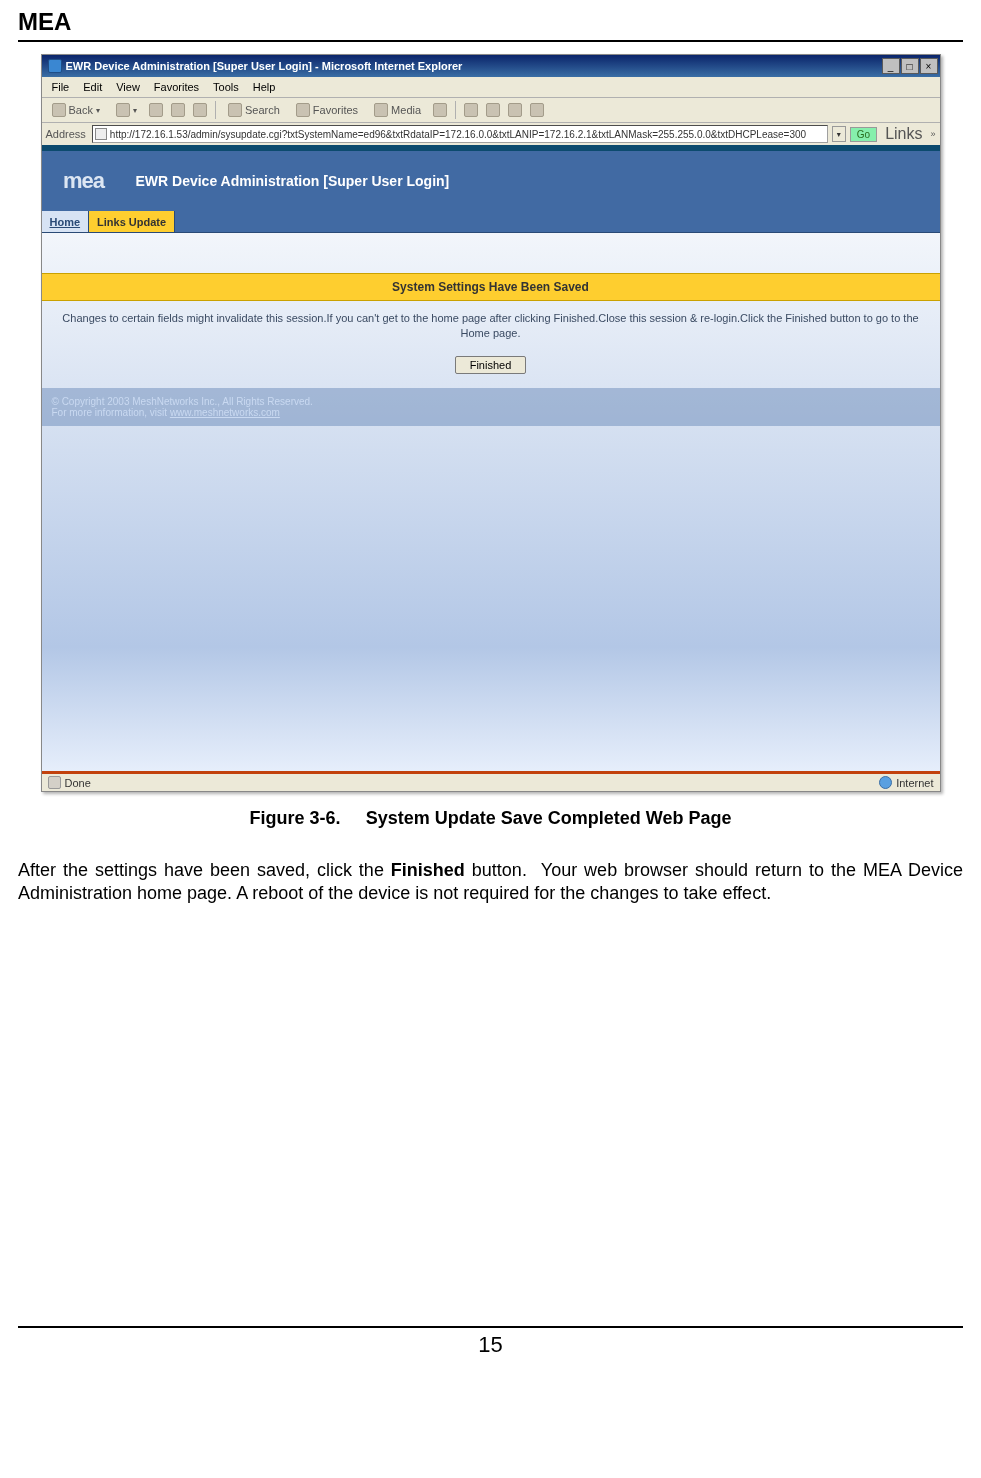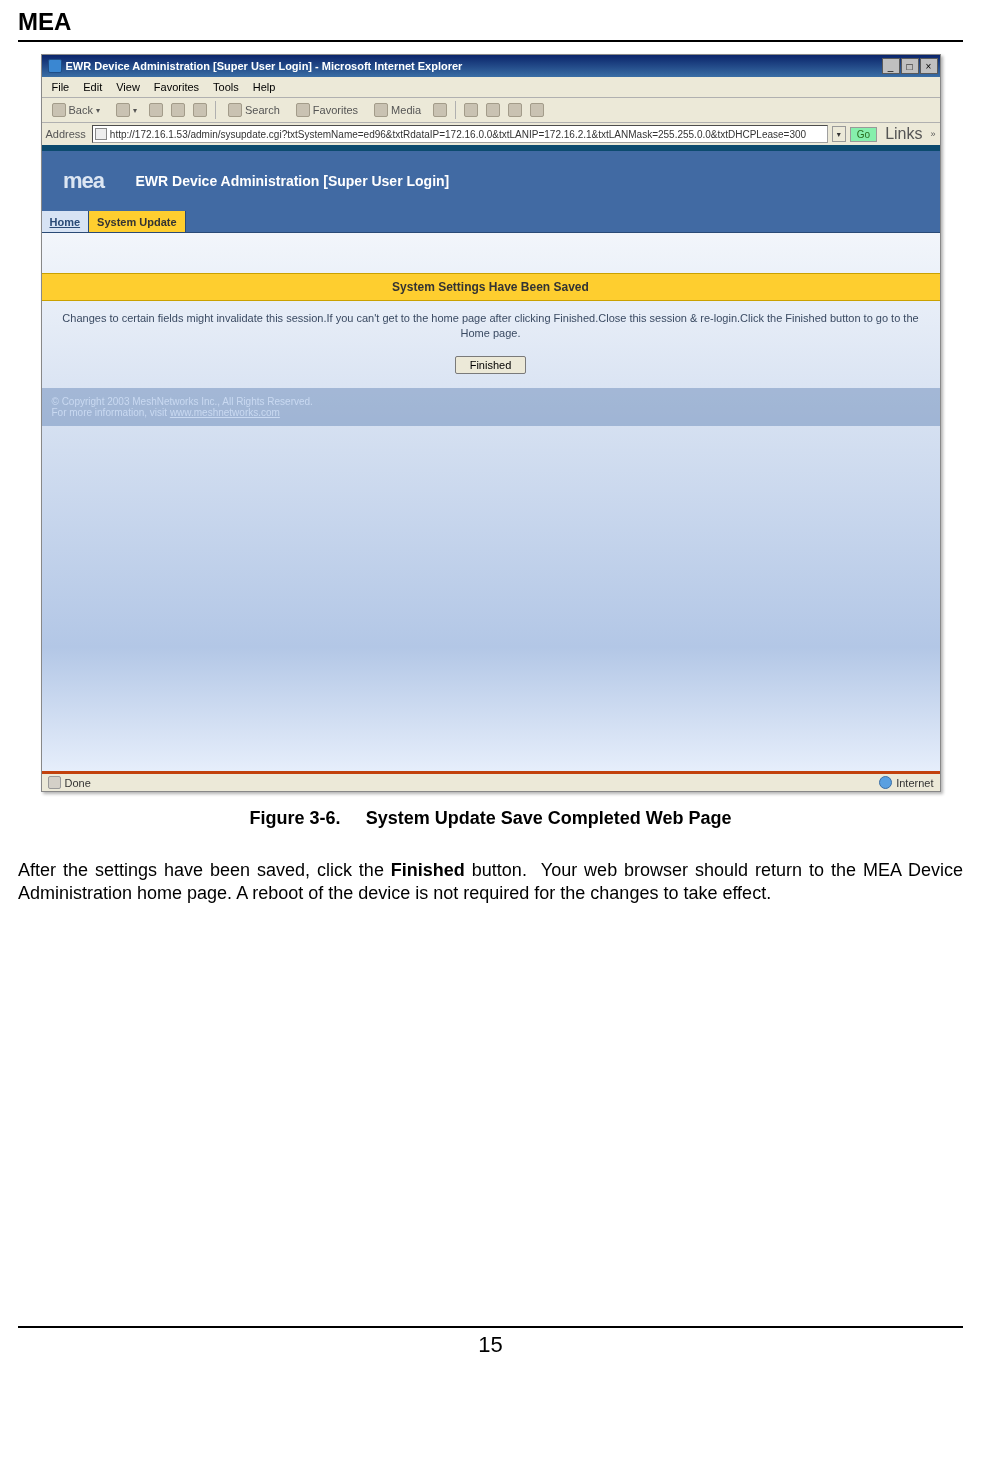--- a/index.html
+++ b/index.html
@@ -219,21 +219,21 @@
     <span style="font-size:9px;color:#555;">»</span>
   </div>
 
   <div class="content">
     <div class="admin-header">
       <div class="logo">mea</div>
       <div class="admin-title">EWR Device Administration [Super User Login]</div>
     </div>
     <div class="tabs">
       <div class="tab home">Home</div>
-      <div class="tab active">System Update</div>
+      <div class="tab active">Links Update</div>
     </div>
     <div class="banner">System Settings Have Been Saved</div>
     <div class="msg">Changes to certain fields might invalidate this session.If you can't get to the home page after clicking Finished.Close this session &amp; re-login.Click the Finished button to go to the Home page.</div>
     <div class="btn-row">
       <button class="finish-btn">Finished</button>
     </div>
     <div class="footer">
       <div>© Copyright 2003 MeshNetworks Inc., All Rights Reserved.</div>
       <div>
         <span>For more information, visit </span><a href="#">www.meshnetworks.com</a>

